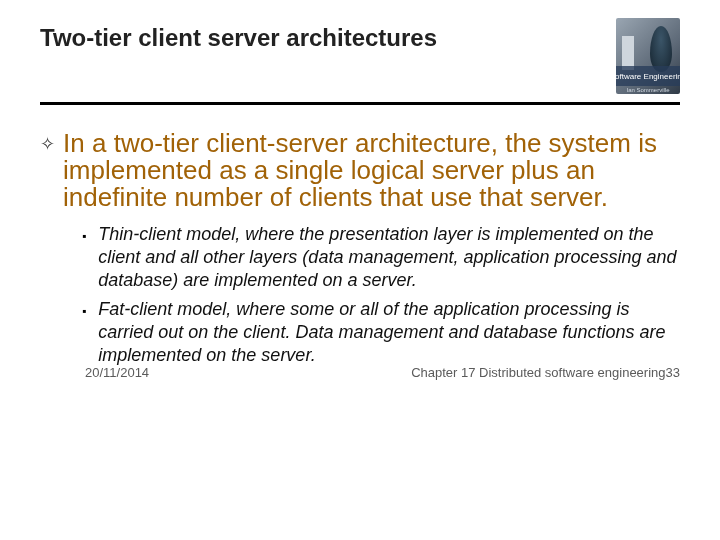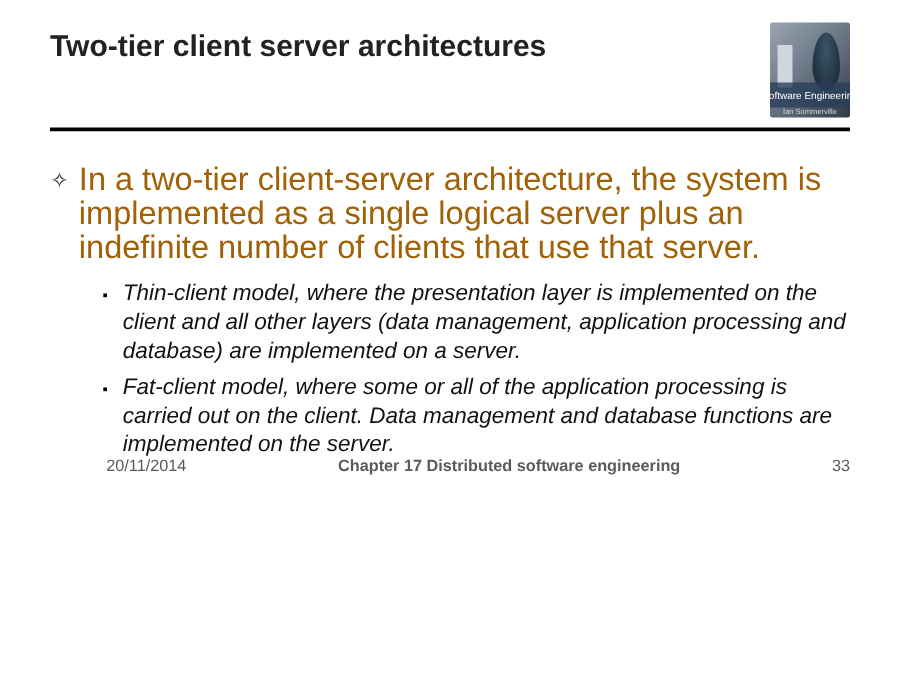--- a/index.html
+++ b/index.html
@@ -18,21 +18,21 @@
   .logo-sublabel { font-size: 6px; color: #d0d8e0; }
   .body { position: absolute; left: 40px; right: 40px; top: 130px; }
   .bullet-1 { display: flex; align-items: flex-start; margin-bottom: 12px; }
   .bullet-1 .marker { font-size: 18px; line-height: 28px; color: #333; margin-right: 8px; font-family: "Segoe UI Symbol","Arial Unicode MS",sans-serif; }
   .bullet-1 .text { font-size: 26px; line-height: 27px; color: #a16207; }
   .bullet-2 { display: flex; align-items: flex-start; margin: 0 0 6px 42px; }
   .bullet-2 .marker { font-size: 12px; line-height: 24px; color: #000; margin-right: 12px; margin-top: 1px; }
   .bullet-2 .text { font-size: 18px; line-height: 23px; color: #111; font-style: italic; }
   .footer { position: absolute; left: 40px; right: 40px; bottom: 24px; display: flex; justify-content: space-between; align-items: baseline; font-size: 13px; color: #5a5a5a; margin-left: 45px; }
   .footer .date { flex: 0 0 auto; }
-  .footer .chapter { flex: 1 1 auto; text-align: center; font-weight: bold; }
+  .footer .chapter { flex: 1 1 auto; text-align: right; }
   .footer .page { flex: 0 0 auto; }
 </style>
 </head>
 <body>
 
 <div class="slide">
 
   <div class="header">
     <div class="title">Two-tier client server architectures</div>
   </div>

